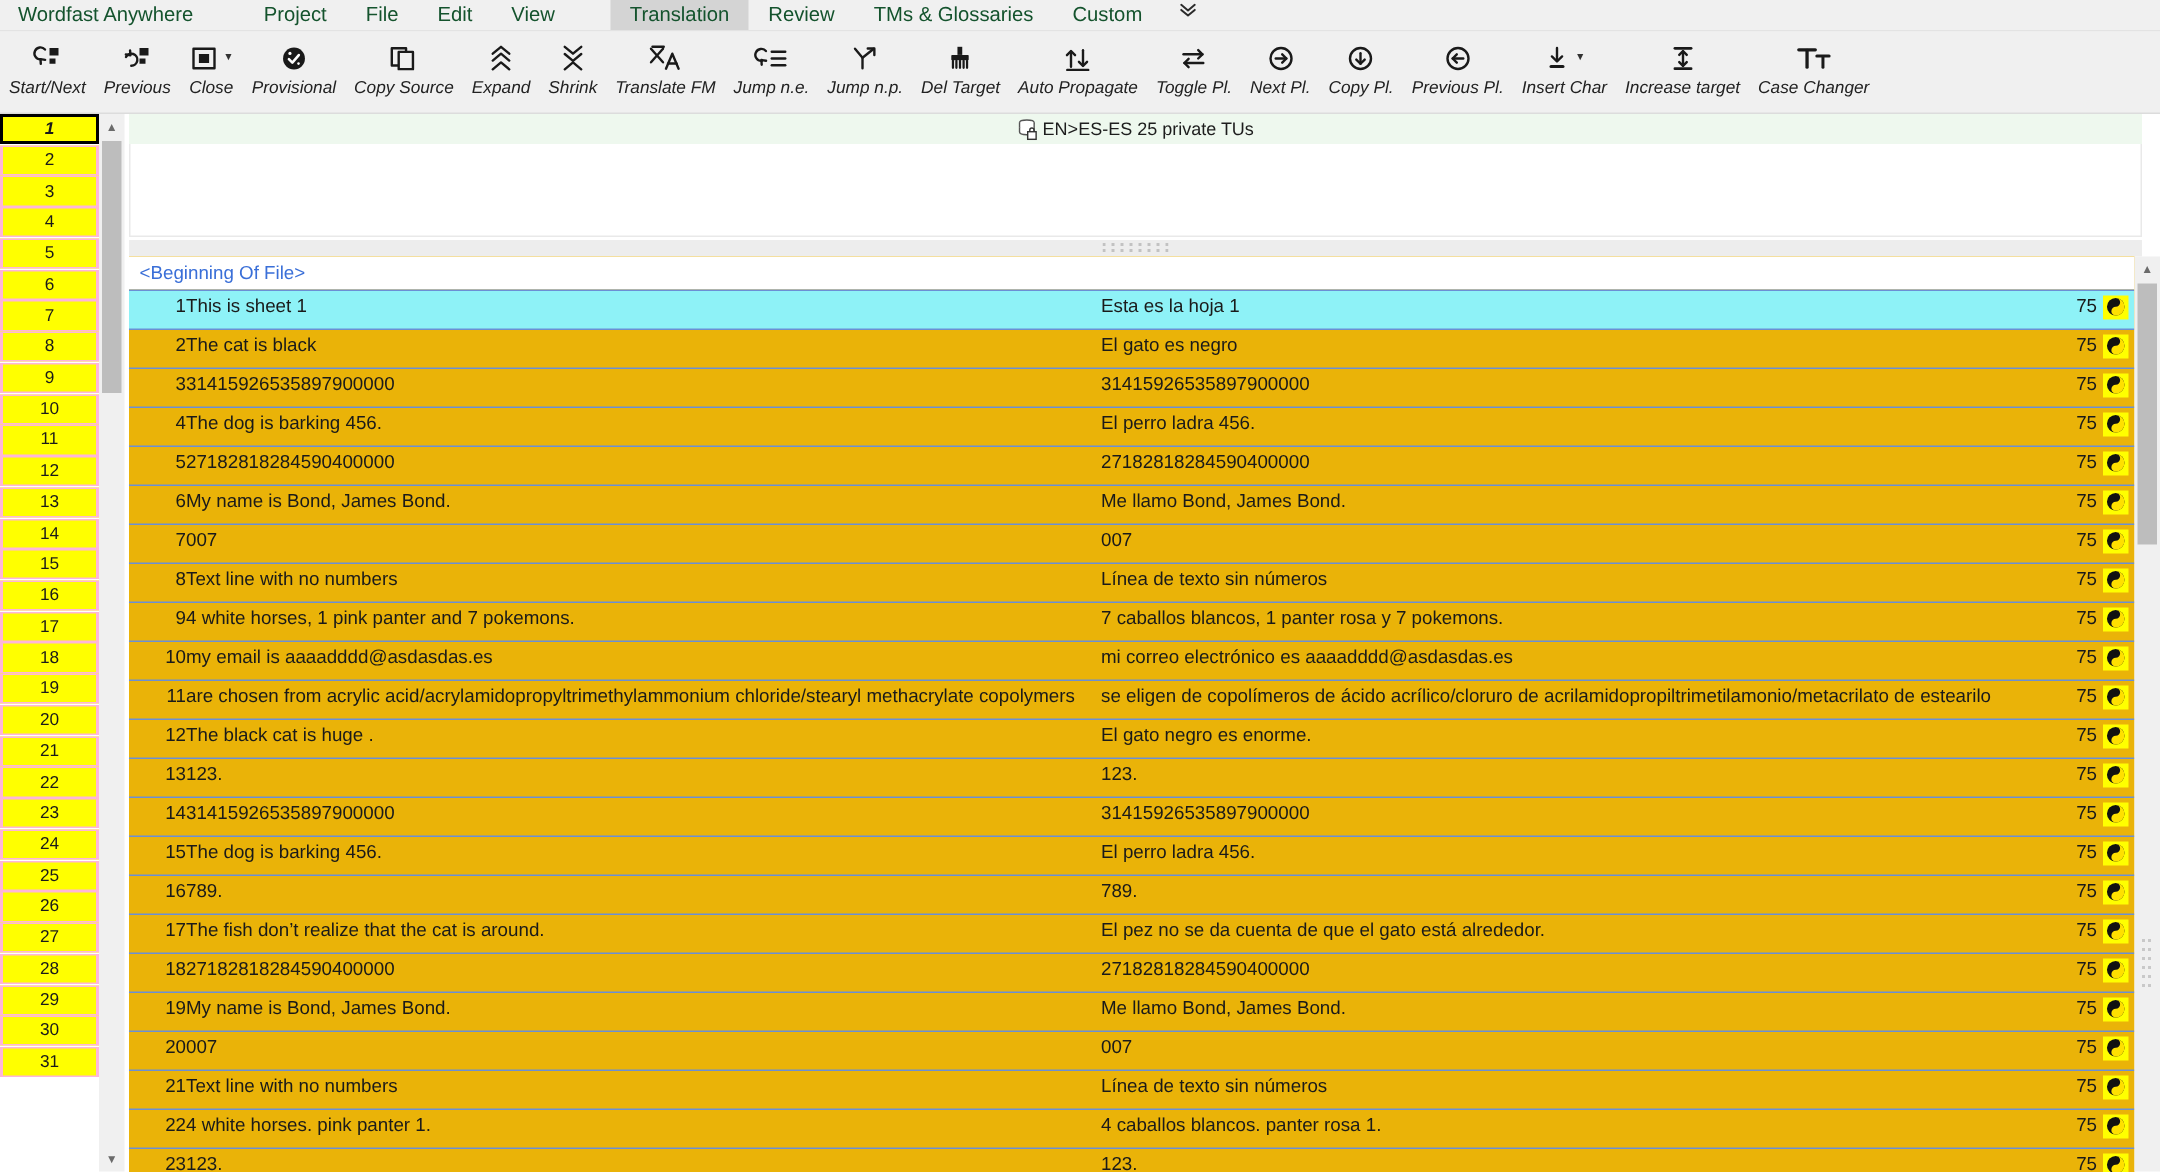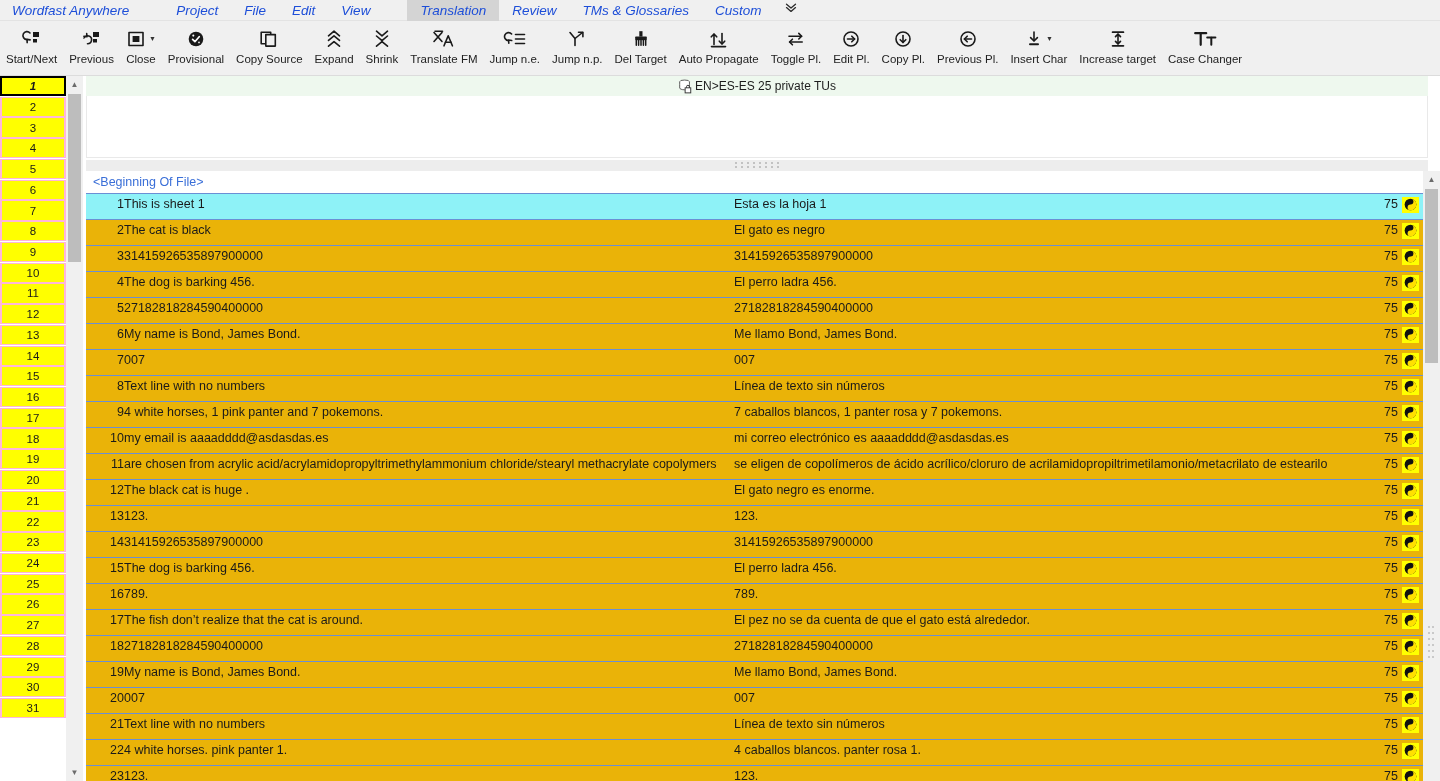--- a/index.html
+++ b/index.html
@@ -9,24 +9,23 @@
     overflow: hidden;
     background: #ffffff;
     font-family: "Liberation Sans", sans-serif;
     -webkit-font-smoothing: antialiased;
   }
 
   
   #menubar {
     position: absolute; left: 0; top: 0; width: 1440px; height: 21px;
     background: #f0f0f0;
-    display: flex; align-items: flex-start;
-    font-size: 13.5px; color: #1d4ed8;
+    display: flex; align-items: flex-end;
+    font-size: 13.5px; color: #14532d;
     border-bottom: 1px solid #e3e3e3;
-    font-style: italic;
   }
   .menu-item {
     height: 21px; line-height: 21px;
     padding: 0 13px; white-space: nowrap; cursor: default;
   }
   .menu-item.brand { padding-left: 12px; padding-right: 34px; }
   .menu-item.active { background: #d4d4d4; margin-left: 24px; }
   .menu-chevron {
     padding: 0 10px; height: 21px; line-height: 18px;
     font-size: 13px; color: #2b2b2b;
@@ -41,20 +40,21 @@
     overflow: hidden;
   }
   .tool {
     height: 55px;
     display: flex; flex-direction: column;
     align-items: center; justify-content: flex-start;
     padding: 5px 6px 0 6px;
     cursor: default;
     position: relative;
     flex: 0 0 auto;
+    font-style: italic;
   }
   .tool .glyph {
     height: 26px; display: flex; align-items: center; justify-content: center;
     color: #1a1a1a;
   }
   .tool .glyph svg { display: block; }
   .tool .caption {
     font-size: 11.5px; color: #222; white-space: nowrap; margin-top: 1px;
     line-height: 13px;
   }
@@ -375,21 +375,21 @@
     <div class="tool">
       <div class="glyphrow">
         <span class="glyph">
           <svg width="22" height="20" viewBox="0 0 22 20">
             <circle cx="11" cy="10" r="7" stroke="#1a1a1a" fill="none" stroke-width="1.6" stroke-linecap="round" stroke-linejoin="round"></circle>
             <path d="M7.5 10h7" stroke="#1a1a1a" fill="none" stroke-width="1.6" stroke-linecap="round" stroke-linejoin="round"></path>
             <path d="M11.8 7.2L14.6 10l-2.8 2.8" stroke="#1a1a1a" fill="none" stroke-width="1.6" stroke-linecap="round" stroke-linejoin="round"></path>
           </svg>
         </span>
       </div>
-      <div class="caption">Edit Pl.</div>
+      <div class="caption">Next Pl.</div>
     </div>
     <div class="tool">
       <div class="glyphrow">
         <span class="glyph">
           <svg width="22" height="20" viewBox="0 0 22 20">
             <circle cx="11" cy="10" r="7" stroke="#1a1a1a" fill="none" stroke-width="1.6" stroke-linecap="round" stroke-linejoin="round"></circle>
             <path d="M11 6.5v7" stroke="#1a1a1a" fill="none" stroke-width="1.6" stroke-linecap="round" stroke-linejoin="round"></path>
             <path d="M8.2 10.7L11 13.5l2.8-2.8" stroke="#1a1a1a" fill="none" stroke-width="1.6" stroke-linecap="round" stroke-linejoin="round"></path>
           </svg>
         </span>

